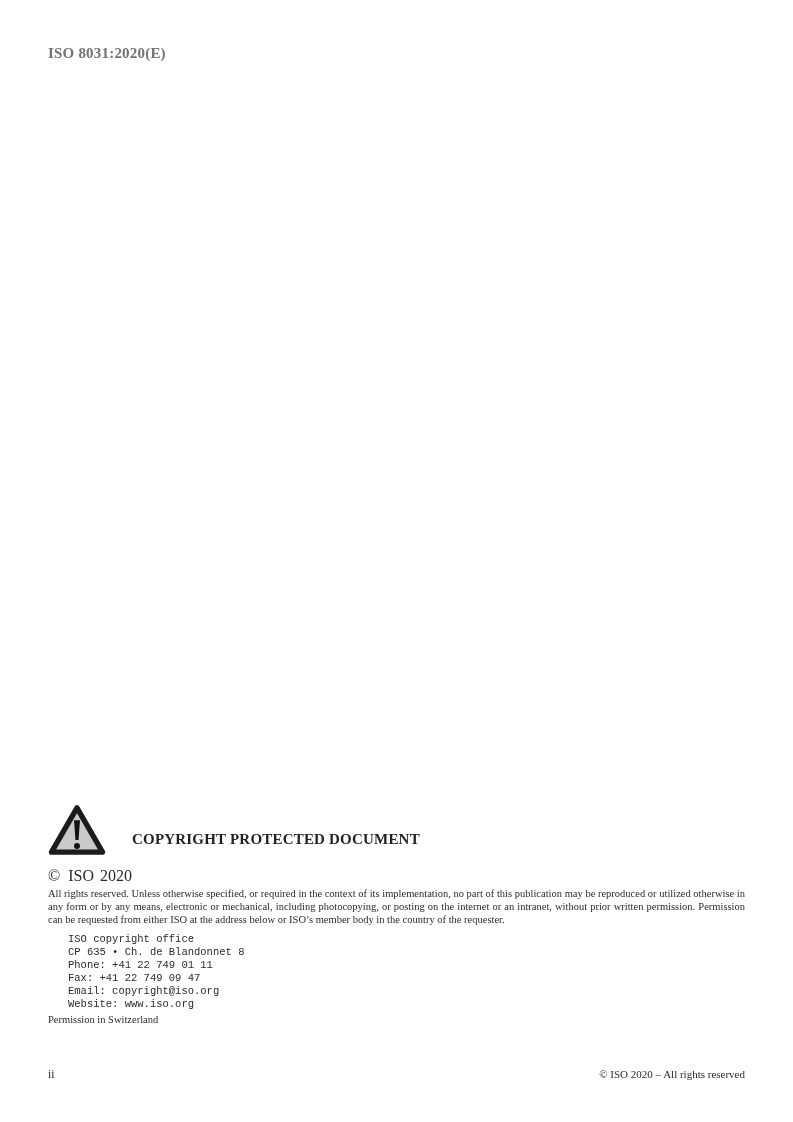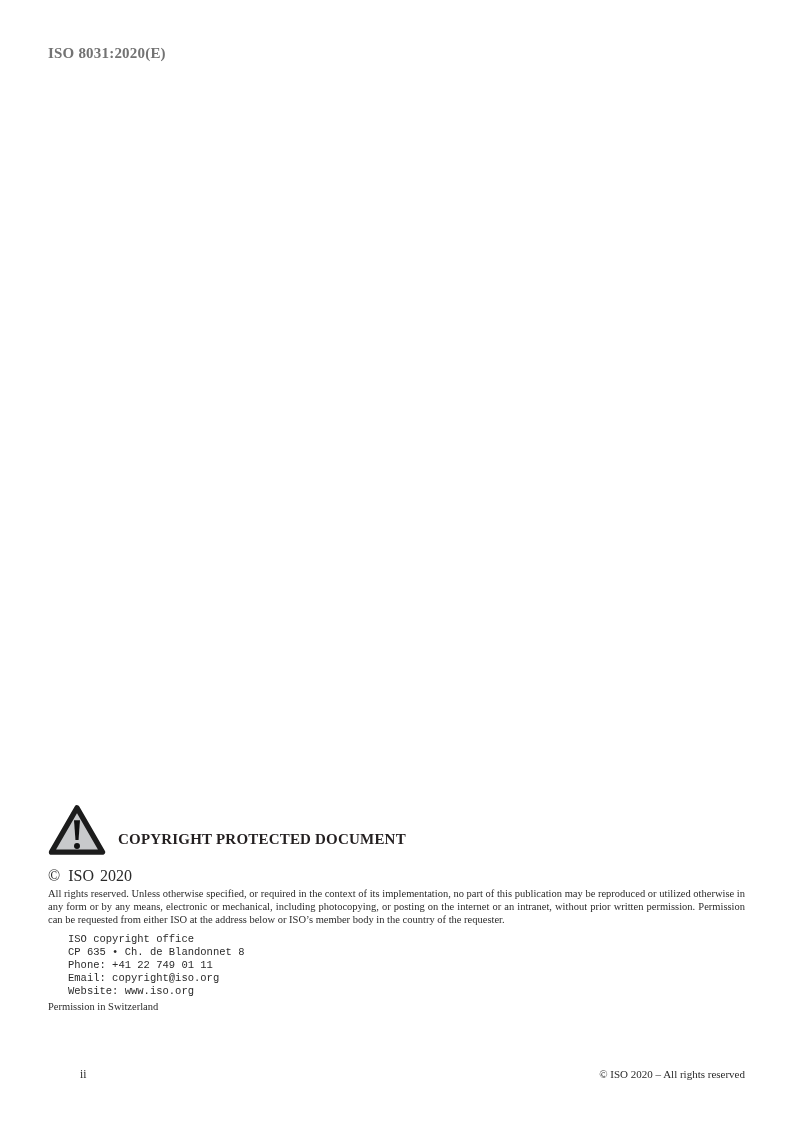--- a/index.html
+++ b/index.html
@@ -33,21 +33,21 @@
   }
   .warning-icon {
     width: 58px;
     height: 52px;
     flex: 0 0 auto;
   }
   .copyright-title {
     font-size: 15px;
     font-weight: bold;
     color: #231f20;
-    margin-left: 12px;
+    margin-left: 26px;
     margin-top: 18px;
     letter-spacing: 0.2px;
   }
   .copyright-line {
     margin-top: 13px;
     font-size: 16px;
     line-height: 13px;
     word-spacing: 2px;
   }
   .copyright-body {
@@ -71,21 +71,20 @@
   .page-footer {
     position: absolute;
     left: 48px;
     right: 48px;
     top: 1068px;
     display: flex;
     justify-content: space-between;
     align-items: baseline;
     font-size: 11px;
     color: #2a2a2a;
-    margin-left: 32px;
   }
   .footer-page-num { font-size: 11.5px; }
 </style>
 </head>
 <body>
 
 <div class="page-header">ISO 8031:2020(E)</div>
 
 <div class="copyright-section">
 
@@ -99,20 +98,21 @@
   </div>
 
   <div class="copyright-line">© ISO 2020</div>
 
   <div class="copyright-body">All rights reserved. Unless otherwise specified, or required in the context of its implementation, no part of this publication may be reproduced or utilized otherwise in any form or by any means, electronic or mechanical, including photocopying, or posting on the internet or an intranet, without prior written permission. Permission can be requested from either ISO at the address below or ISO’s member body in the country of the requester.</div>
 
   <div class="address-block">
     <div>ISO copyright office</div>
     <div>CP 635 • Ch. de Blandonnet 8</div>
     <div>Phone: +41 22 749 01 11</div>
+    <div>Fax: +41 22 749 09 47</div>
     <div>Email: copyright@iso.org</div>
     <div>Website: www.iso.org</div>
   </div>
 
   <div class="published-line">Permission in Switzerland</div>
 </div>
 
 <div class="page-footer">
   <span class="footer-page-num">ii</span>
   <span>© ISO 2020 – All rights reserved</span>

